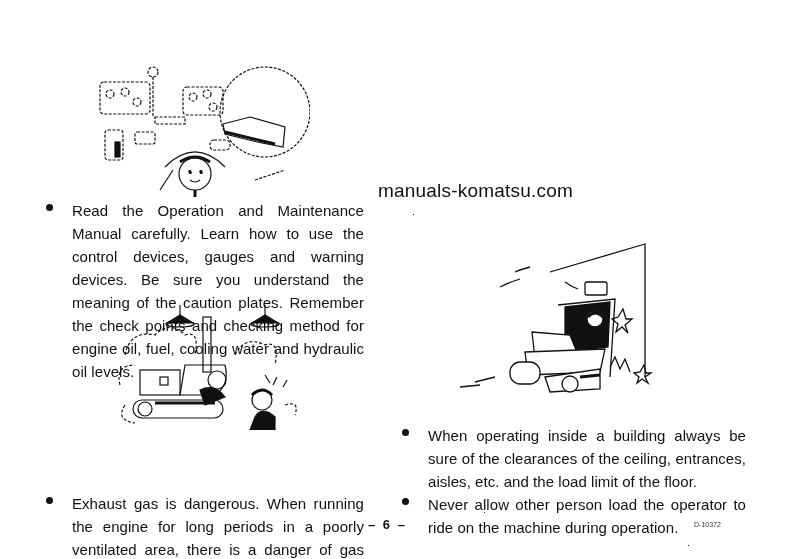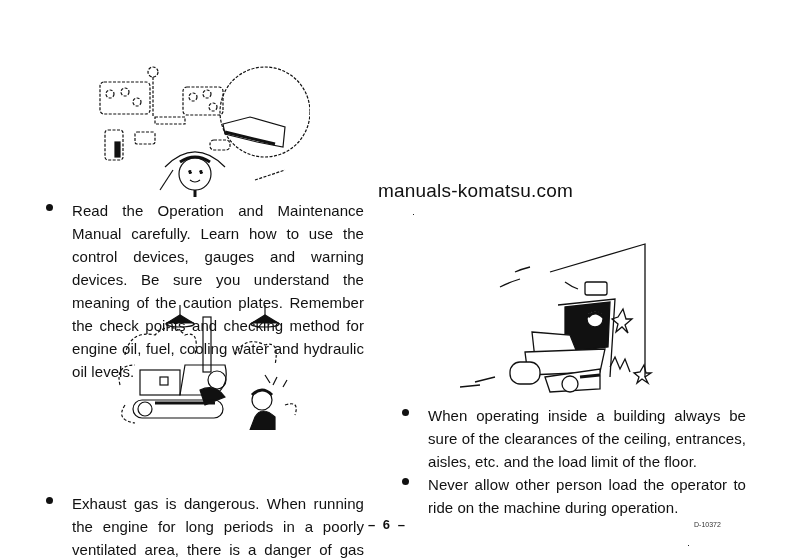--- a/index.html
+++ b/index.html
@@ -105,21 +105,21 @@
     <span>Read the Operation and Maintenance Manual carefully. Learn how to use the control devices, gauges and warning devices. Be sure you understand the meaning of the caution plates. Remember the check points and checking method for engine oil, fuel, cooling water and hydraulic oil levels.</span>
   </div>
 </div>
 
 <div class="para" style="left:46px;top:456px;width:318px;margin-top:36px;">
   <div class="bullet-item">
     <span>Exhaust gas is dangerous. When running the engine for long periods in a poorly ventilated area, there is a danger of gas poisoning, so open the windows or doors to ensure a good supply of fresh air.</span>
   </div>
 </div>
 
-<div class="para" style="left:402px;top:404px;width:344px;">
+<div class="para" style="left:402px;top:424px;width:344px;">
   <div class="bullet-item">
     <span>When operating inside a building always be sure of the clearances of the ceiling, entrances, aisles, etc. and the load limit of the floor.</span>
   </div>
   <div class="bullet-item">
     <span>Never allow other person load the operator to ride on the machine during operation.</span>
   </div>
 </div>
 
 <div class="watermark">manuals-komatsu.com</div>
 

